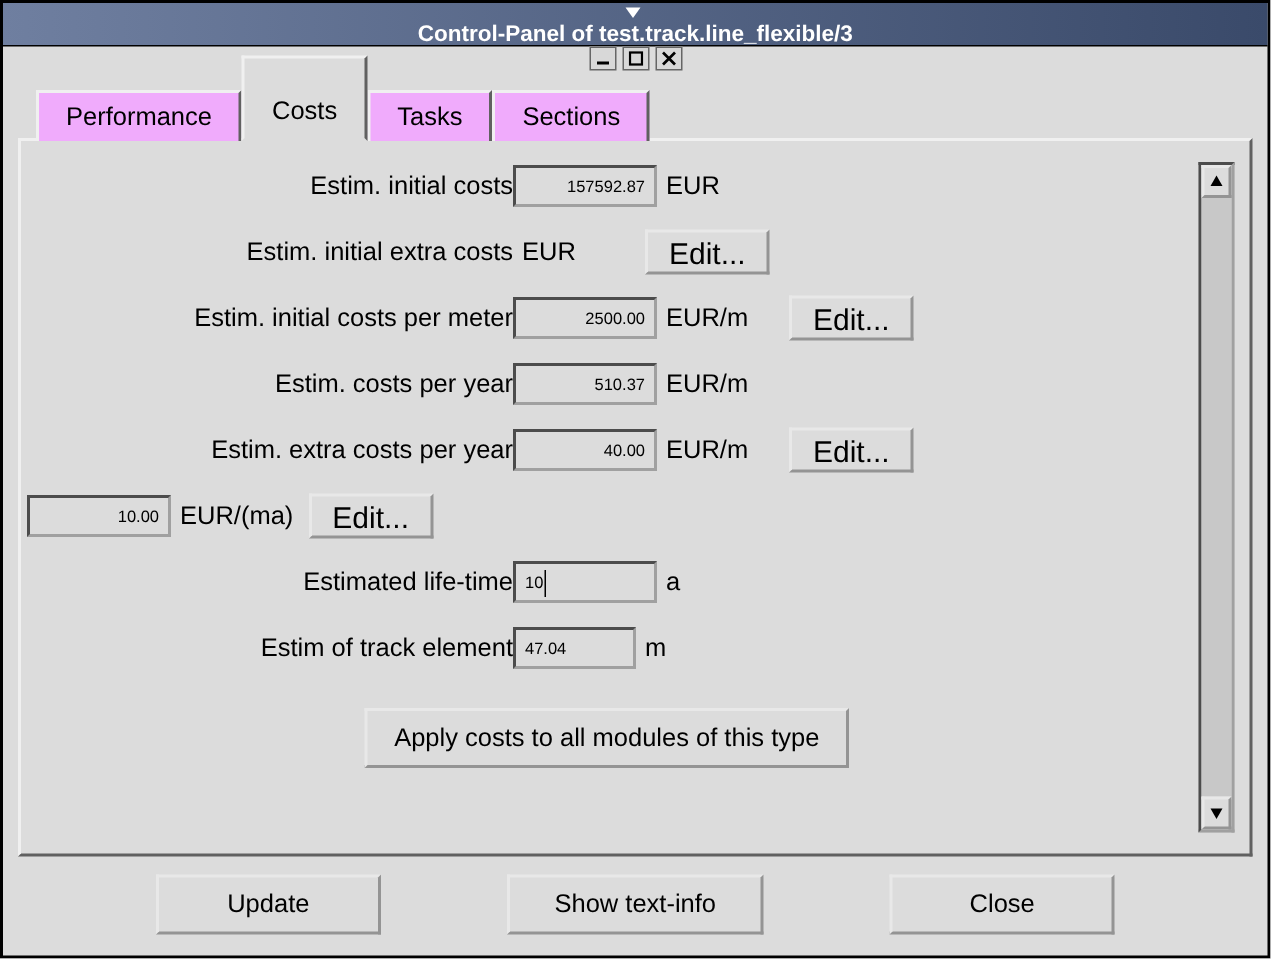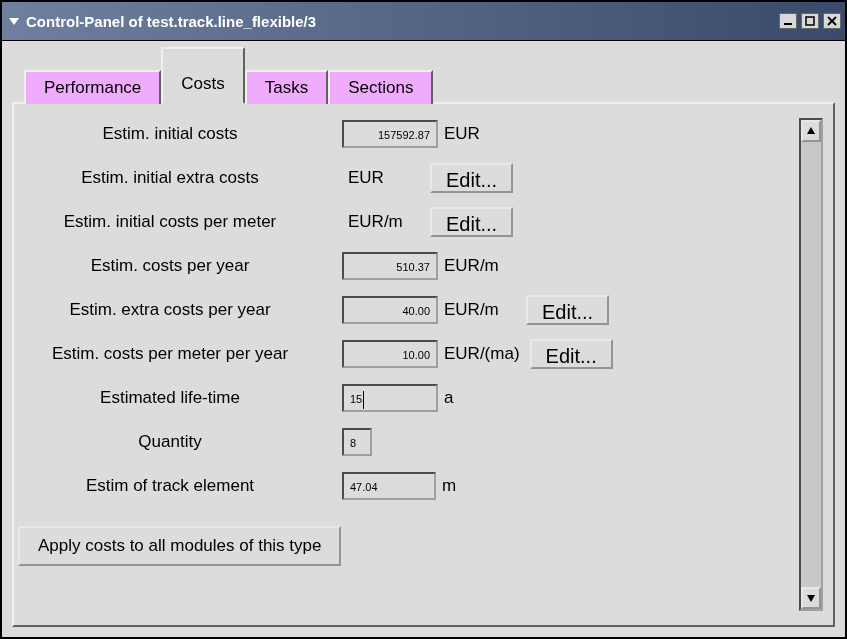--- a/index.html
+++ b/index.html
@@ -12,27 +12,28 @@
   }
   .window {
     width: 847px;
     height: 639px;
     border: 2px solid #000;
     background: #dcdcdc;
     display: flex;
     flex-direction: column;
   }
   .titlebar {
-    height: 39px;
+    height: 29px;
     background: linear-gradient(to right, #6f7fa0, #3a4a6a);
     color: #ffffff;
     display: flex;
     align-items: center;
     padding: 0 4px;
     border-bottom: 1px solid #000;
+    flex-direction: column;
   }
   .titlebar-icon {
     width: 16px;
     height: 16px;
     margin-right: 4px;
     display: flex;
     align-items: center;
     justify-content: center;
   }
   .titlebar-text {
@@ -109,56 +110,57 @@
     padding-right: 8px;
   }
   .form-row {
     display: flex;
     align-items: center;
     margin-bottom: 12px;
     height: 32px;
   }
   .form-label {
     width: 324px;
-    text-align: center;
-    padding-right: 20px;
+    text-align: right;
+    padding-right: 0;
     white-space: nowrap;
   }
   .form-input {
     border: 2px inset #a0a0a0;
     background: #dcdcdc;
     padding: 3px 6px;
     font-family: inherit;
     font-size: 11px;
     text-align: right;
     height: 28px;
     line-height: 20px;
   }
   .form-input.editable {
     text-align: left;
   }
   .w-num { width: 96px; }
   .w-small { width: 30px; }
-  .w-med { width: 94px; }
+  .w-med { width: 82px; }
   .form-unit {
     margin-left: 6px;
     min-width: 72px;
   }
   .edit-btn {
     margin-left: 10px;
     padding: 4px 14px;
     border: 2px outset #e8e8e8;
     background: #dcdcdc;
     font-family: inherit;
     font-size: 20px;
     cursor: pointer;
     height: 30px;
   }
   .apply-row {
     display: flex;
+    justify-content: center;
     margin-top: 24px;
   }
   .apply-btn {
     padding: 8px 18px;
     border: 2px outset #e8e8e8;
     background: #dcdcdc;
     font-family: inherit;
     font-size: 17px;
     cursor: pointer;
   }
@@ -259,54 +261,50 @@
         </div>
 
         <div class="form-row">
           <div class="form-label">Estim. initial extra costs</div>
           <div class="form-unit">EUR</div>
           <button class="edit-btn">Edit...</button>
         </div>
 
         <div class="form-row">
           <div class="form-label">Estim. initial costs per meter</div>
+          <div class="form-input w-num">2500.00</div>
           <div class="form-unit">EUR/m</div>
           <button class="edit-btn">Edit...</button>
         </div>
 
         <div class="form-row">
           <div class="form-label">Estim. costs per year</div>
           <div class="form-input w-num">510.37</div>
           <div class="form-unit">EUR/m</div>
         </div>
 
         <div class="form-row">
           <div class="form-label">Estim. extra costs per year</div>
           <div class="form-input w-num">40.00</div>
           <div class="form-unit">EUR/m</div>
           <button class="edit-btn">Edit...</button>
         </div>
 
         <div class="form-row">
-          <div class="form-label">Estim. costs per meter per year</div>
           <div class="form-input w-num">10.00</div>
           <div class="form-unit">EUR/(ma)</div>
           <button class="edit-btn">Edit...</button>
         </div>
 
         <div class="form-row">
           <div class="form-label">Estimated life-time</div>
-          <div class="form-input w-num editable cursor-field"><span>15</span><span class="text-cursor"></span></div>
+          <div class="form-input w-num editable cursor-field"><span>10</span><span class="text-cursor"></span></div>
           <div class="form-unit">a</div>
         </div>
 
-        <div class="form-row">
-          <div class="form-label">Quantity</div>
-          <div class="form-input w-small editable">8</div>
-        </div>
 
         <div class="form-row">
           <div class="form-label">Estim of track element</div>
           <div class="form-input w-med editable">47.04</div>
           <div class="form-unit">m</div>
         </div>
 
         <div class="apply-row">
           <button class="apply-btn">Apply costs to all modules of this type</button>
         </div>
@@ -321,15 +319,20 @@
         </div>
         <div class="scroll-track"></div>
         <div class="scroll-arrow">
           <svg width="10" height="10" viewBox="0 0 10 10">
               <polygon points="1,2 9,2 5,9" fill="#000"></polygon>
             </svg>
         </div>
       </div>
     </div>
 
+    <div class="bottom-bar">
+      <button class="bottom-btn">Update</button>
+      <button class="bottom-btn">Show text-info</button>
+      <button class="bottom-btn">Close</button>
+    </div>
 
   </div>
 </div>
 
 </body></html>

